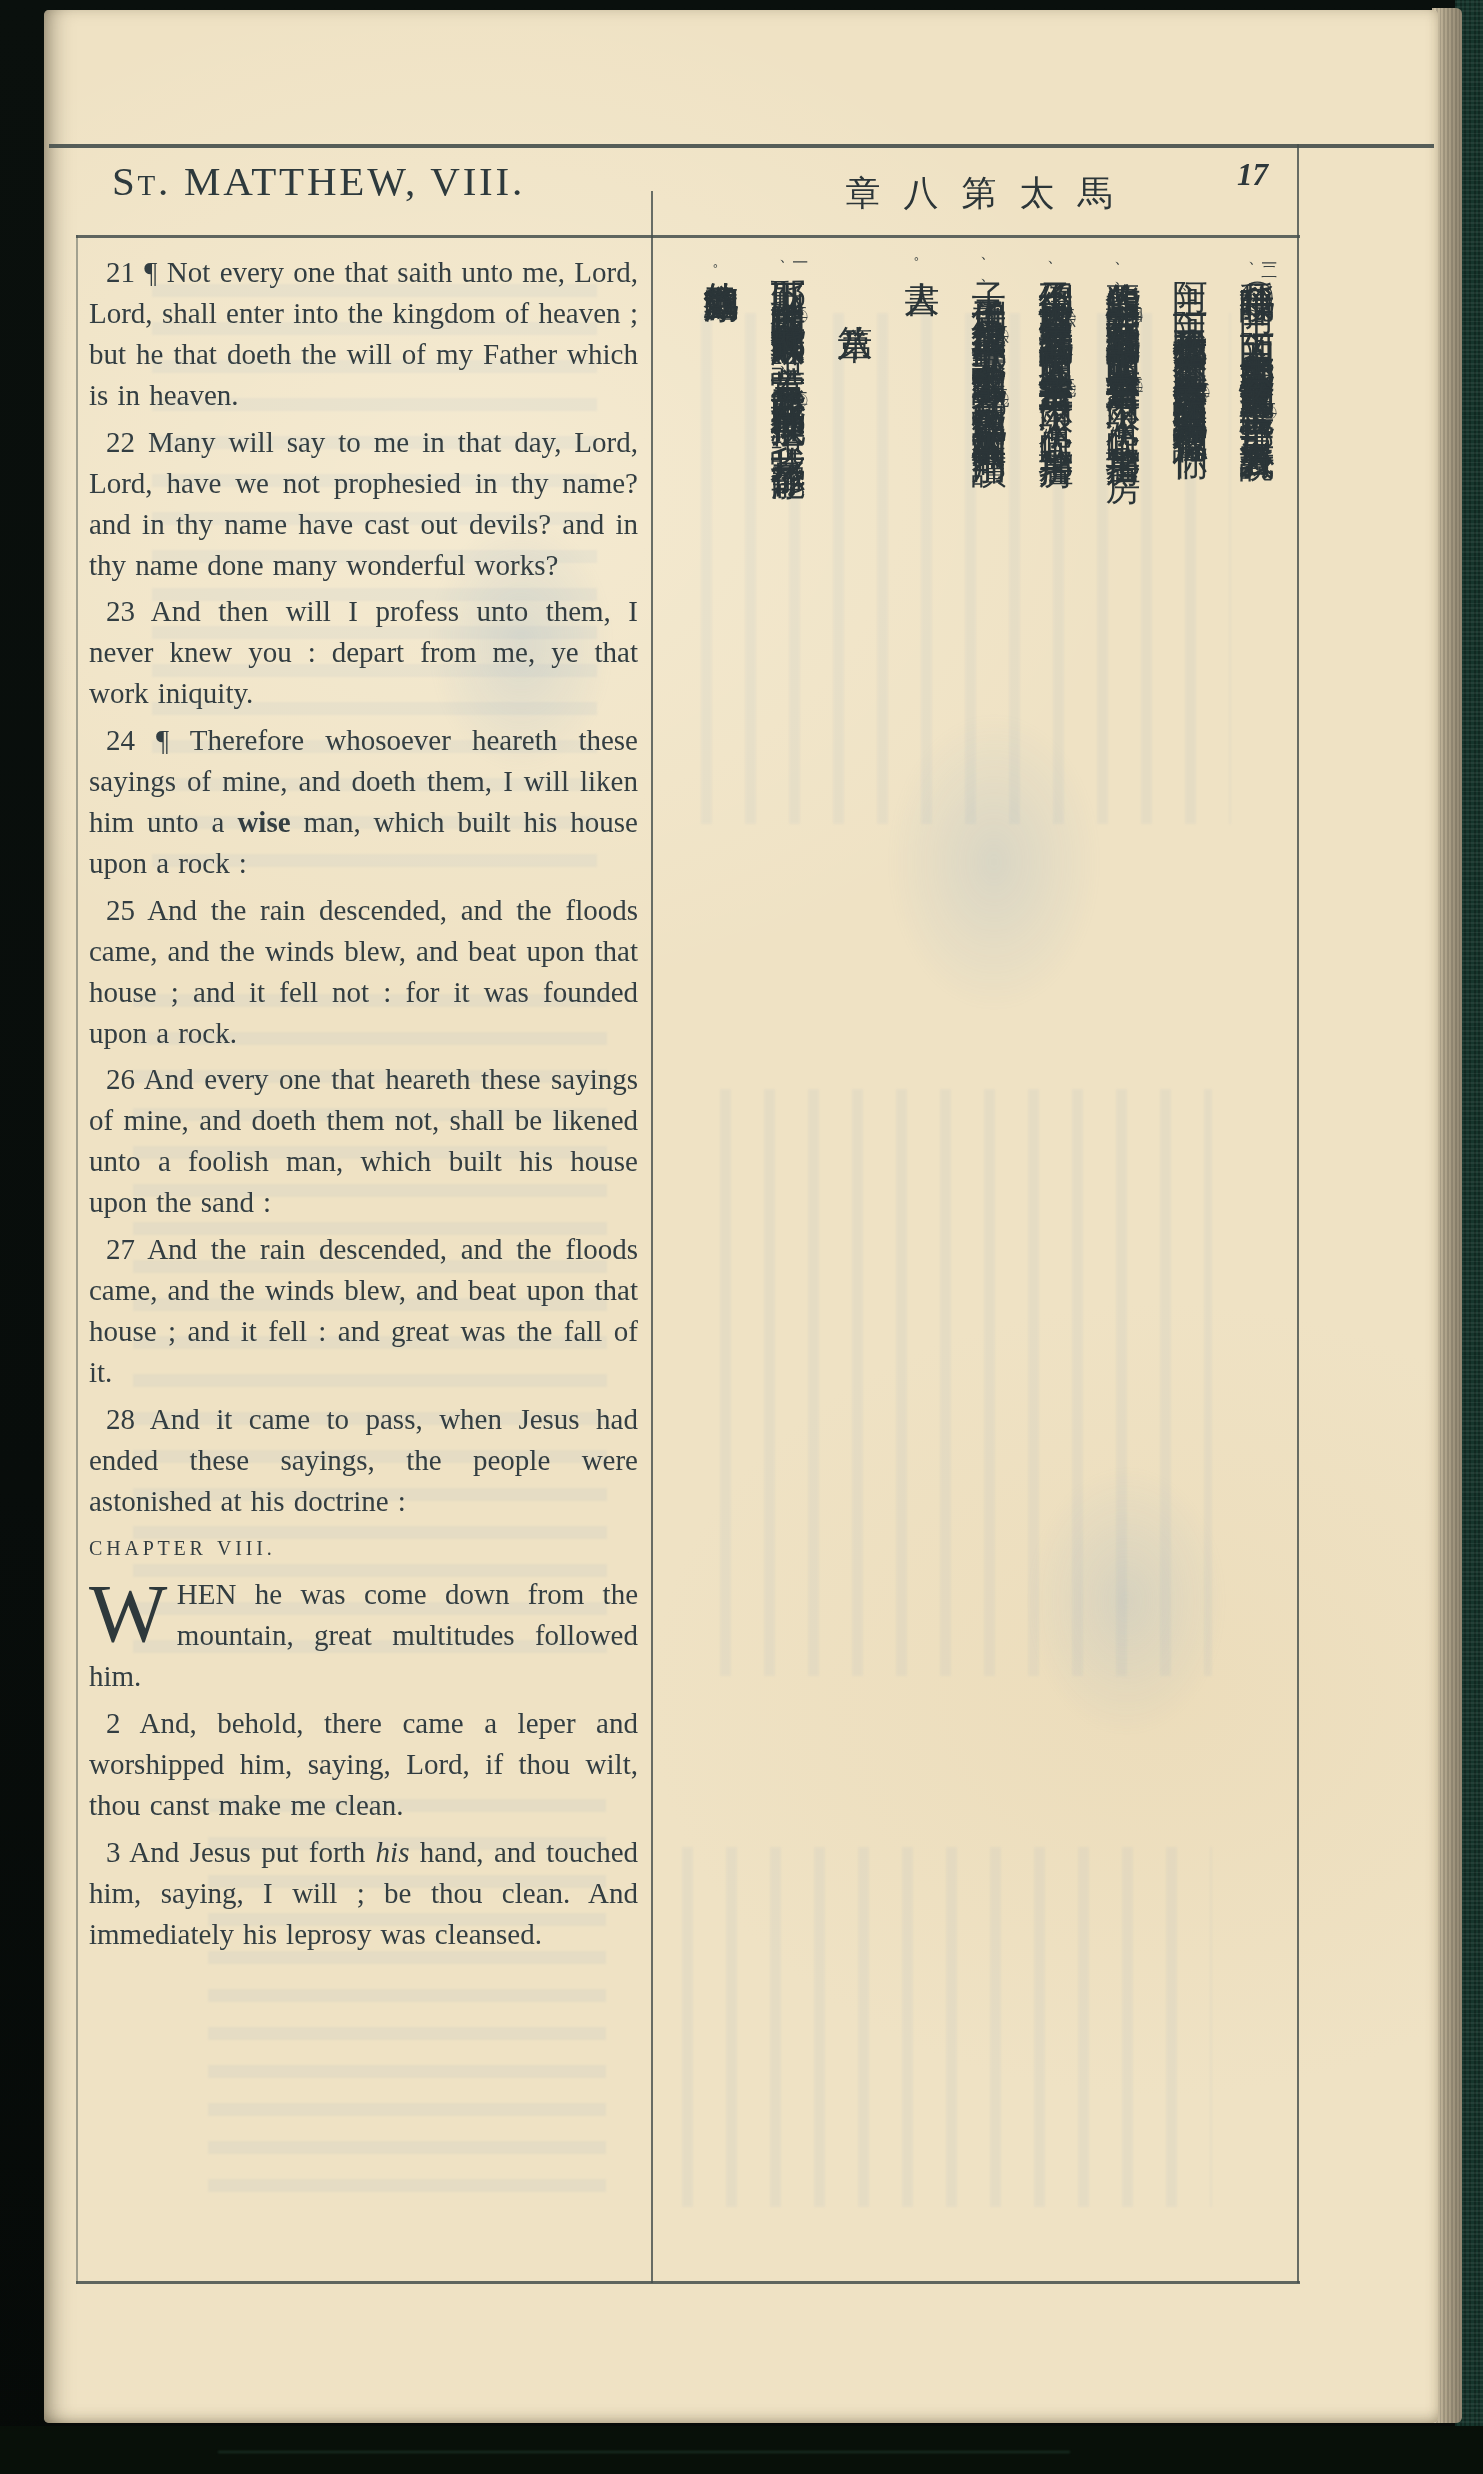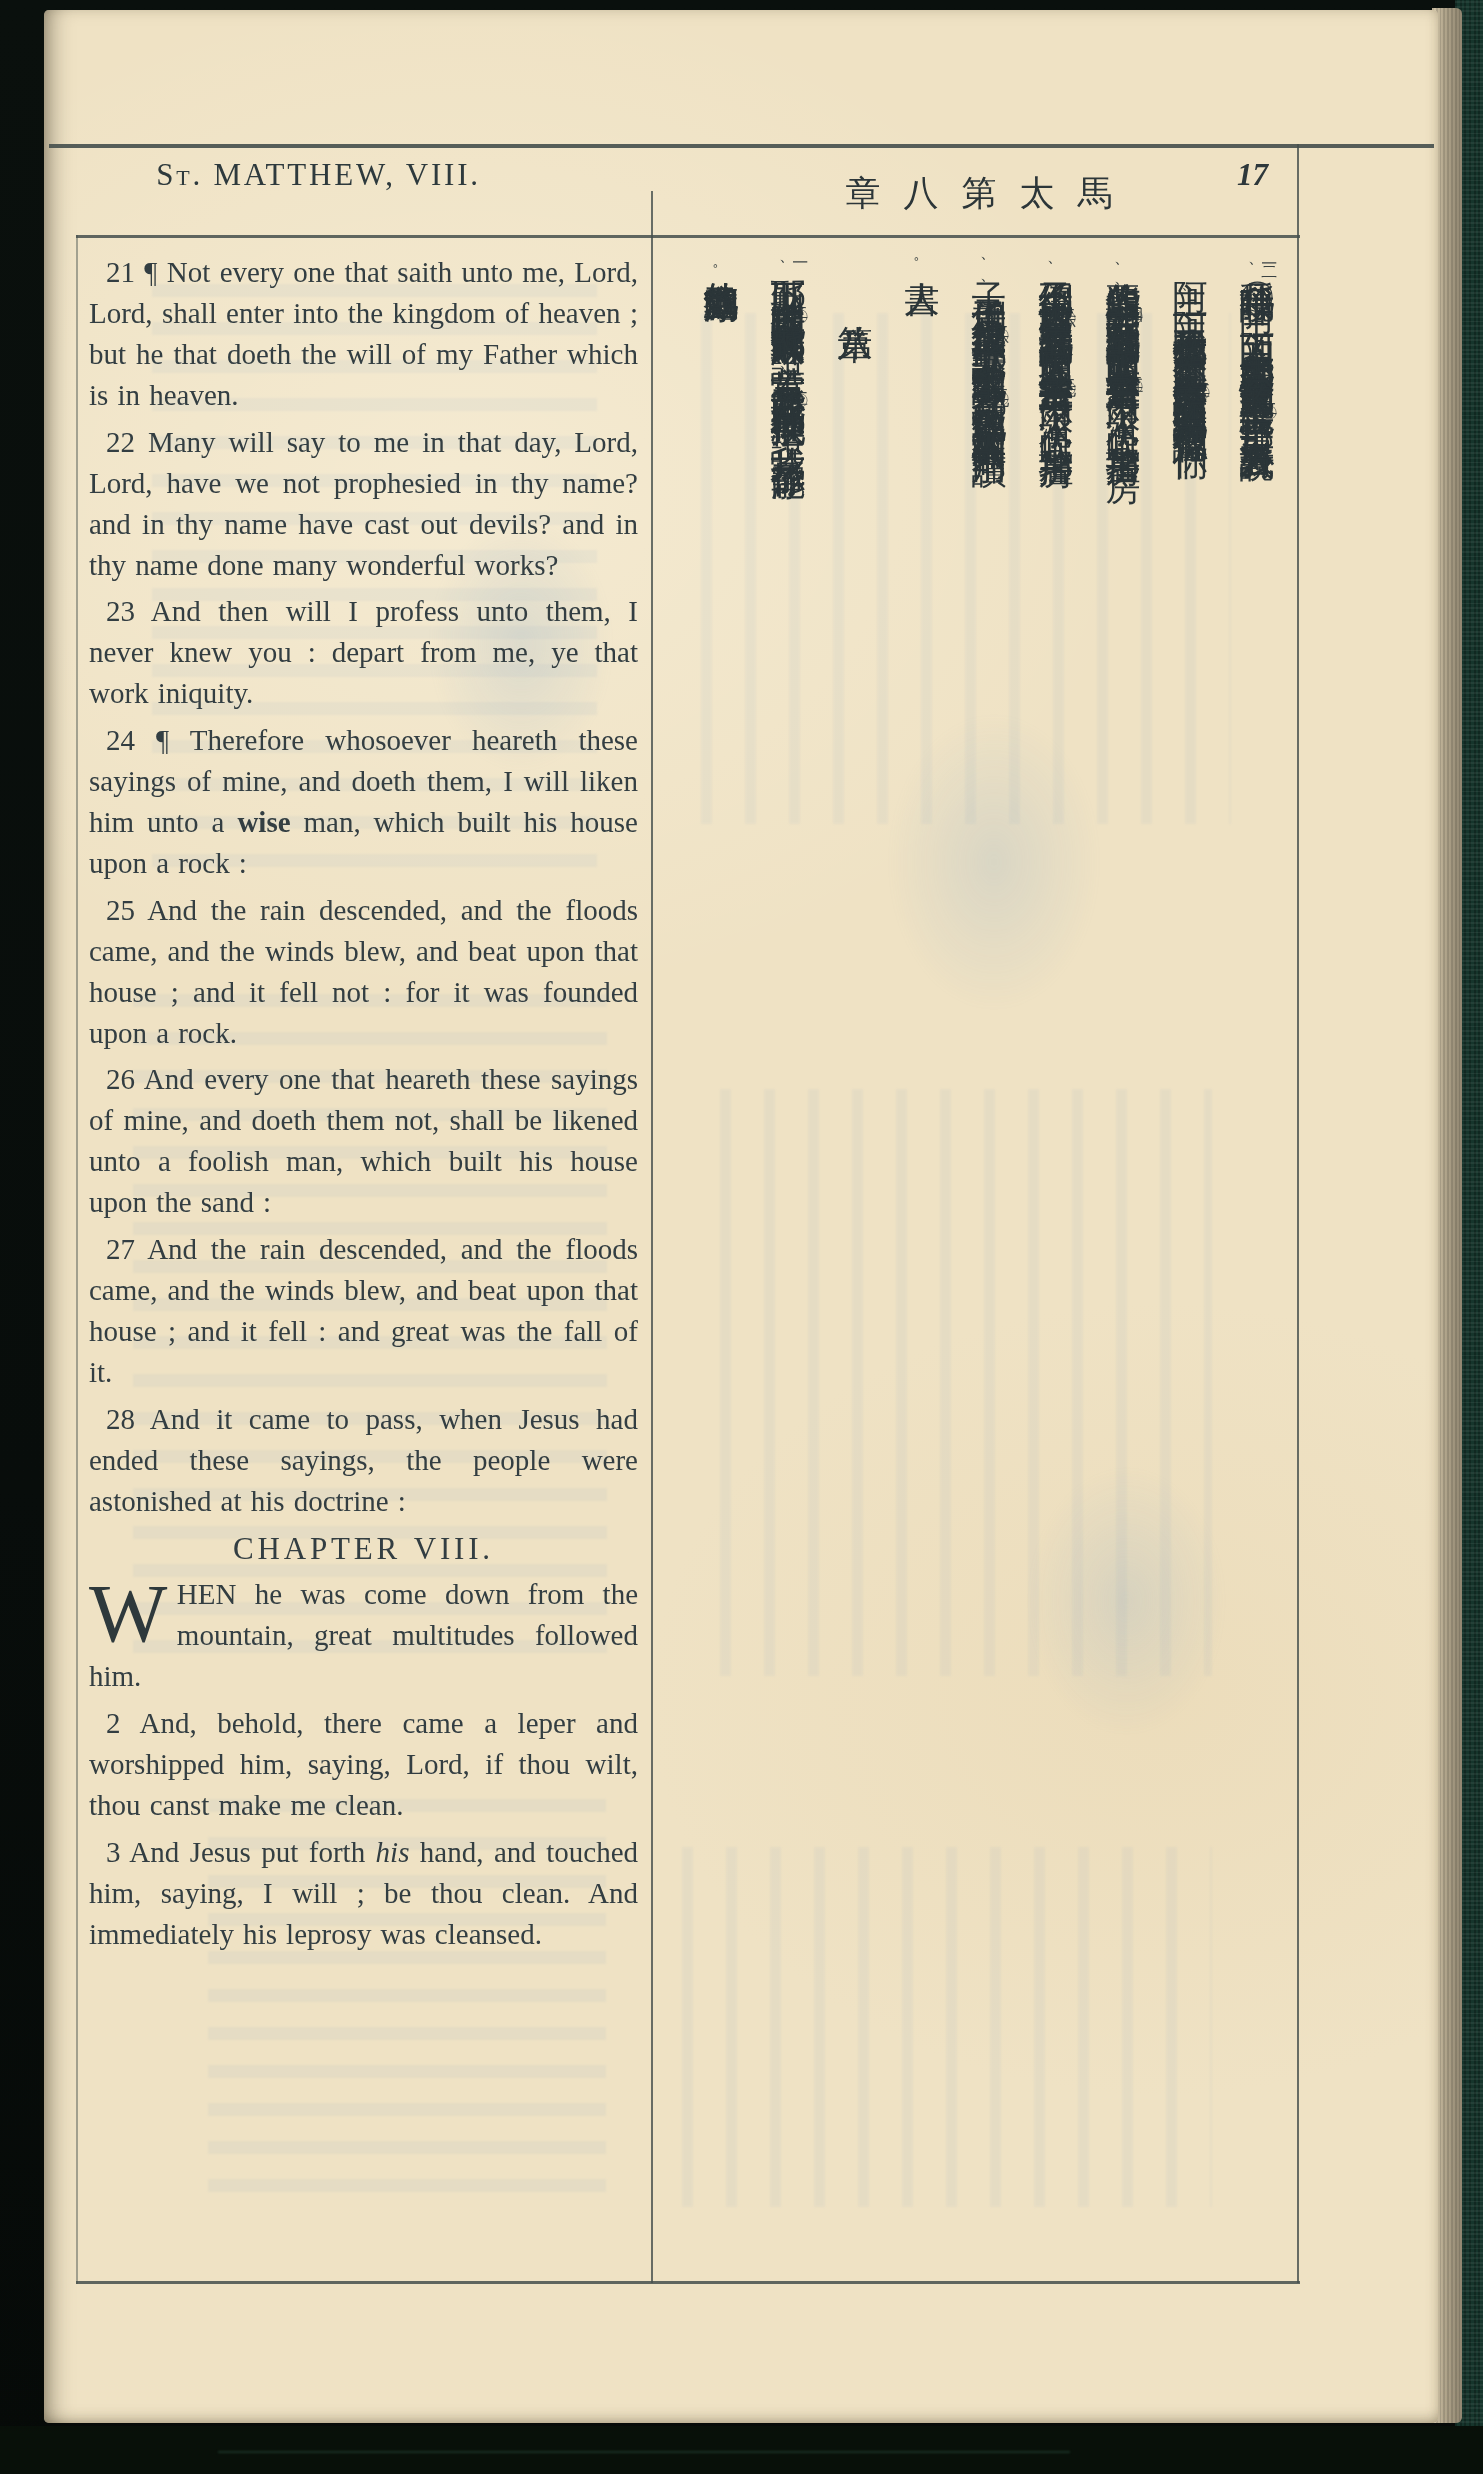--- a/index.html
+++ b/index.html
@@ -48,36 +48,36 @@
 
   .rule{position:absolute;background:#454f4c;}
   .top-rule{left:49px;top:144px;width:1385px;height:3.8px;opacity:.9;}
   .head-rule{left:76px;top:235px;width:1224px;height:2.8px;opacity:.85;}
   .bottom-rule{left:76px;top:2281px;width:1224px;height:2.8px;opacity:.85;}
   .frame-right{left:1297px;top:144px;width:1.9px;height:2139px;opacity:.8;}
   .frame-left{left:76px;top:235px;width:1.9px;height:2049px;opacity:.45;}
   .divider{left:651px;top:191px;width:1.9px;height:2092px;opacity:.8;}
   .header-en{
     position:absolute;left:91px;top:157px;width:455px;text-align:center;
-    font-size:31px;letter-spacing:2.8px;font-variant:small-caps;color:#2e3a3d;
+    font-size:41px;letter-spacing:2.8px;font-variant:small-caps;color:#2e3a3d;
   }
   .header-zh{
     position:absolute;left:801px;top:170px;width:379px;text-align:center;
     font-size:35px;letter-spacing:23px;color:#2c3639;white-space:nowrap;
   }
   .page-num{position:absolute;left:1224px;top:157px;width:57px;text-align:center;font-size:31px;font-weight:bold;color:#2e383b;font-style:italic;}
 
   
   .eng-col{
     position:absolute;left:89px;top:252px;width:549px;height:2019px;
     font-size:29px;line-height:41px;color:#333e42;text-align:justify;word-spacing:1.9px;overflow:hidden;
   }
   .eng-col p.verse{margin:0 0 5.7px 0;text-indent:17px;}
   .eng-col p.nodent{text-indent:0;}
-  .chap-head{margin:38px 0 28px 0;text-align:center;text-indent:0 !important;font-size:31px;letter-spacing:3.8px;}
+  .chap-head{margin:38px 0 28px 0;text-indent:0 !important;font-size:20px;letter-spacing:3.8px;}
   .dropcap{float:left;font-size:83px;line-height:66px;padding:5.7px 9.5px 0 0;color:#2e393c;}
   i{font-style:italic;} b{font-weight:bold;}
 
   
   .cn-block{
     position:absolute;left:667px;top:254px;width:612px;height:2019px;
     writing-mode:vertical-rl;overflow:hidden;
     font-size:35px;letter-spacing:0.9px;color:#2b3538;
   }
   .cn-col{width:67px;text-align:start;}

